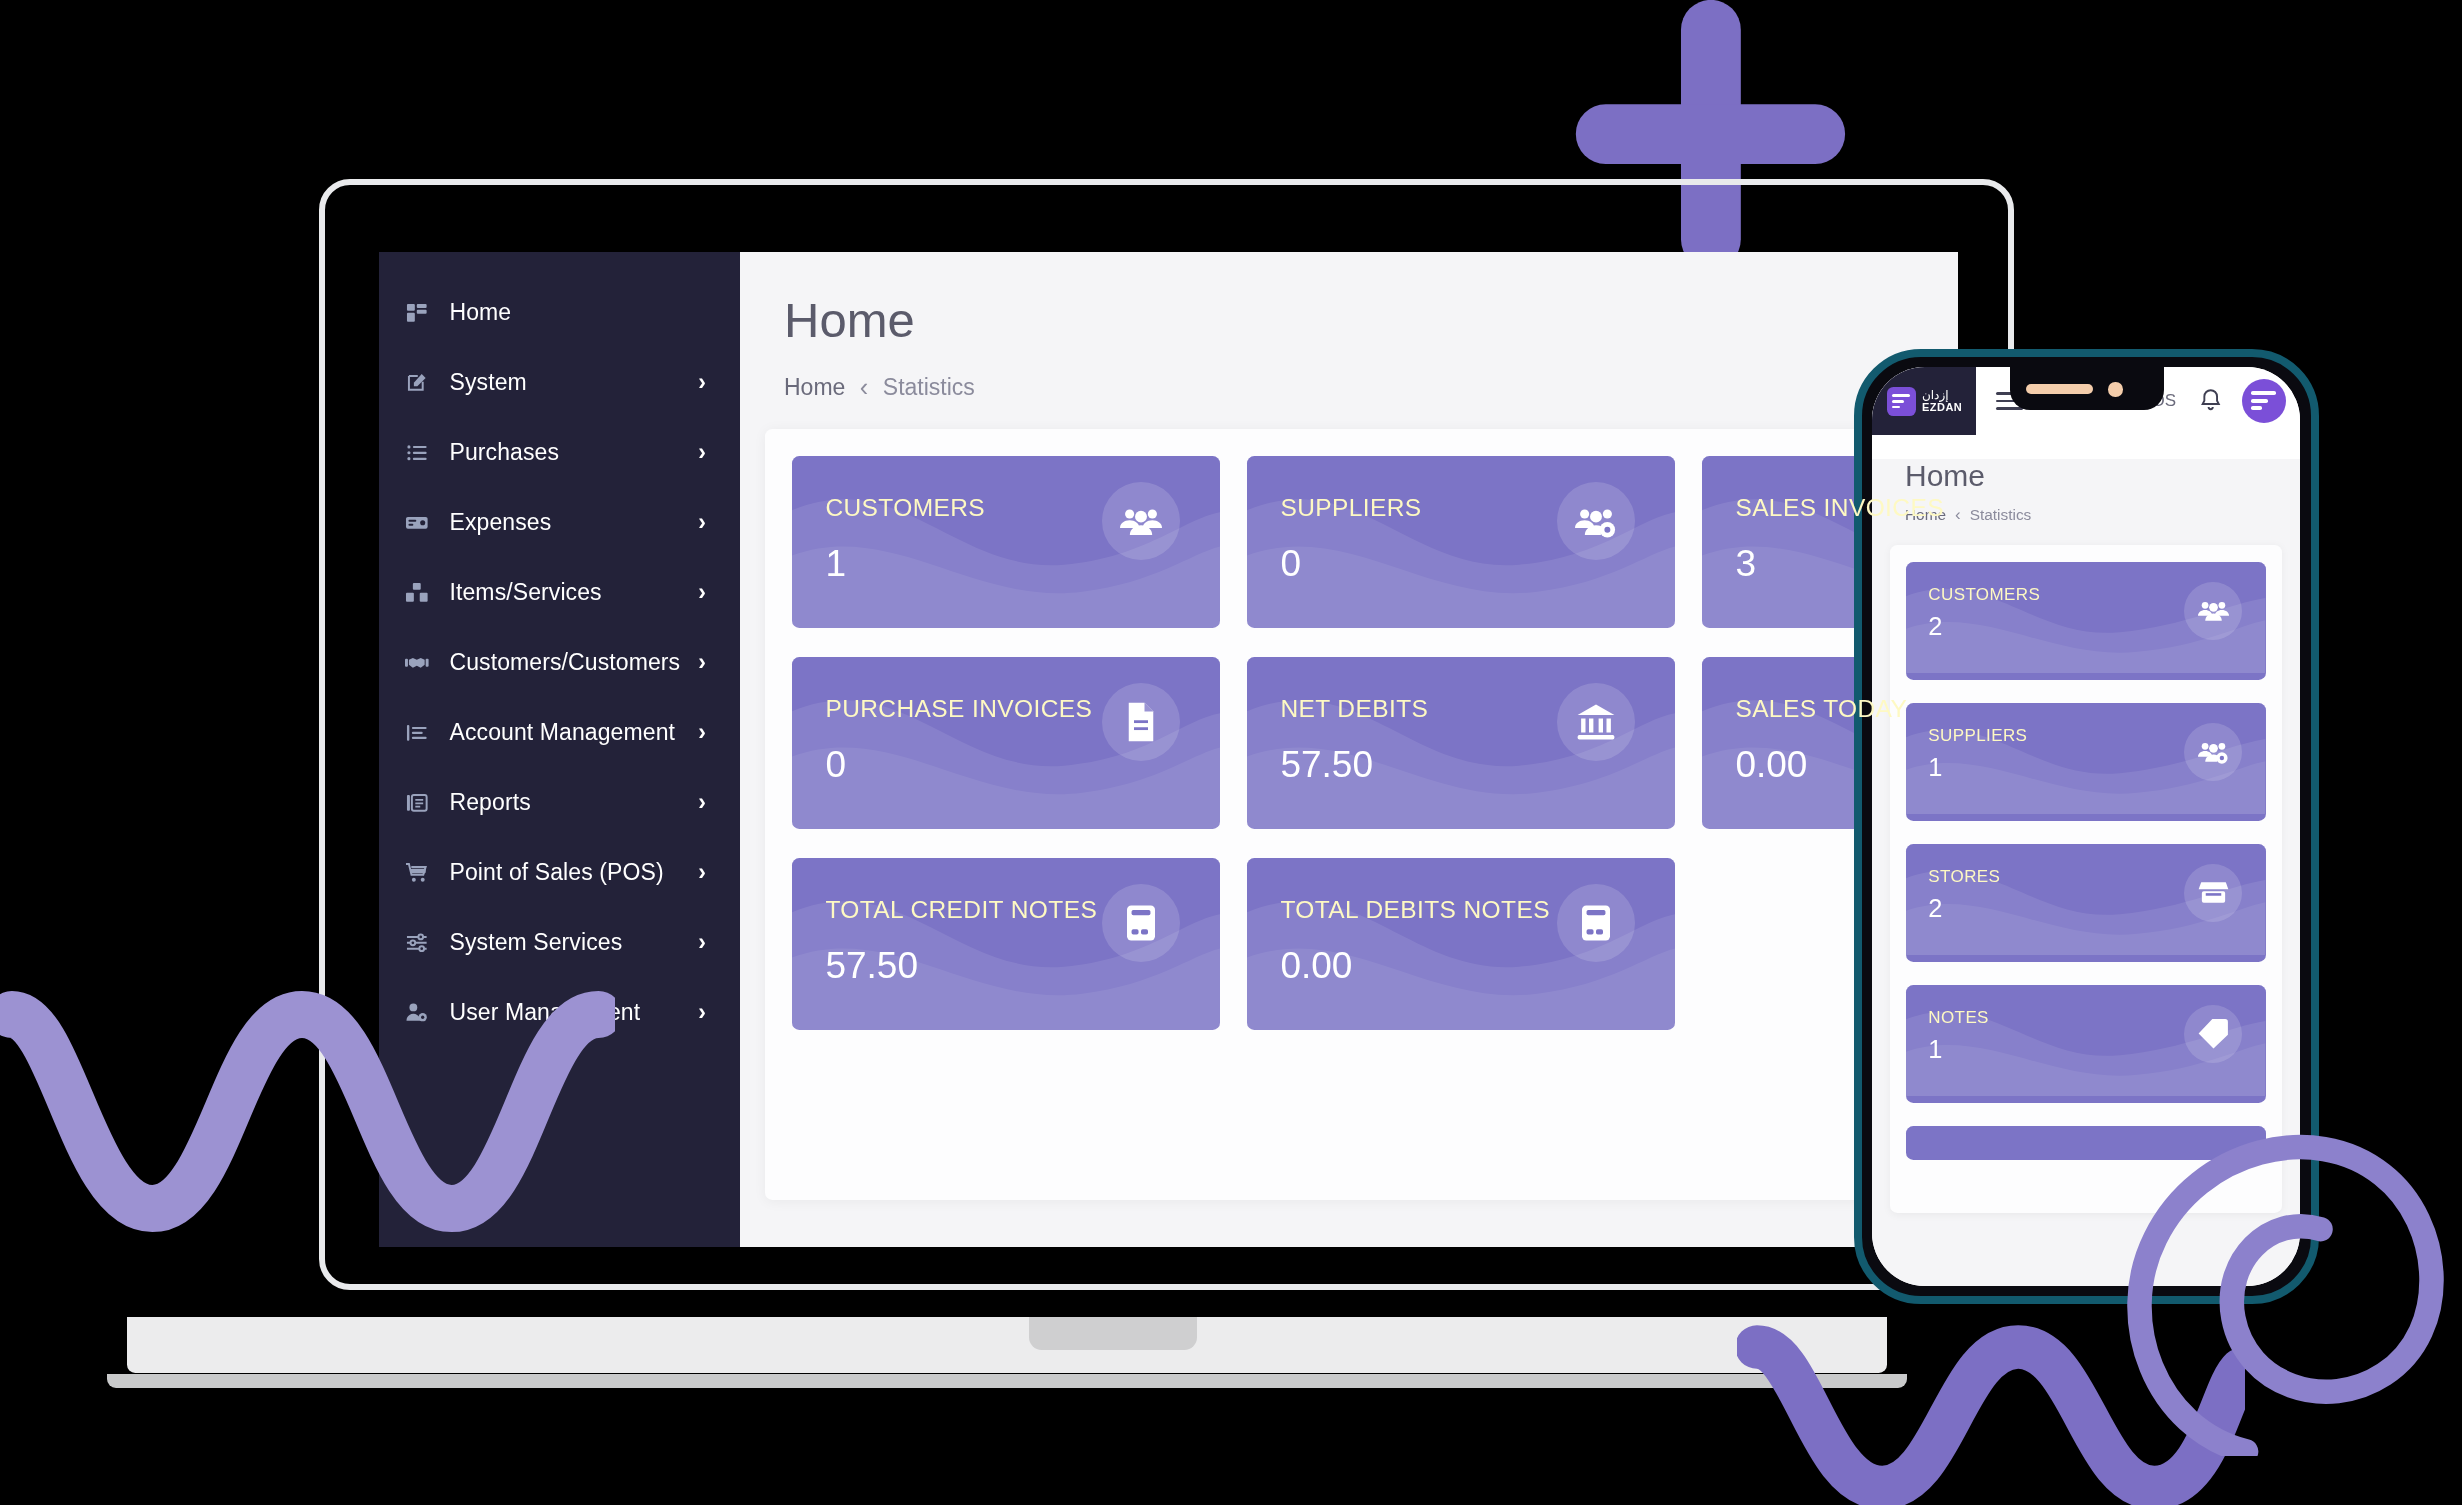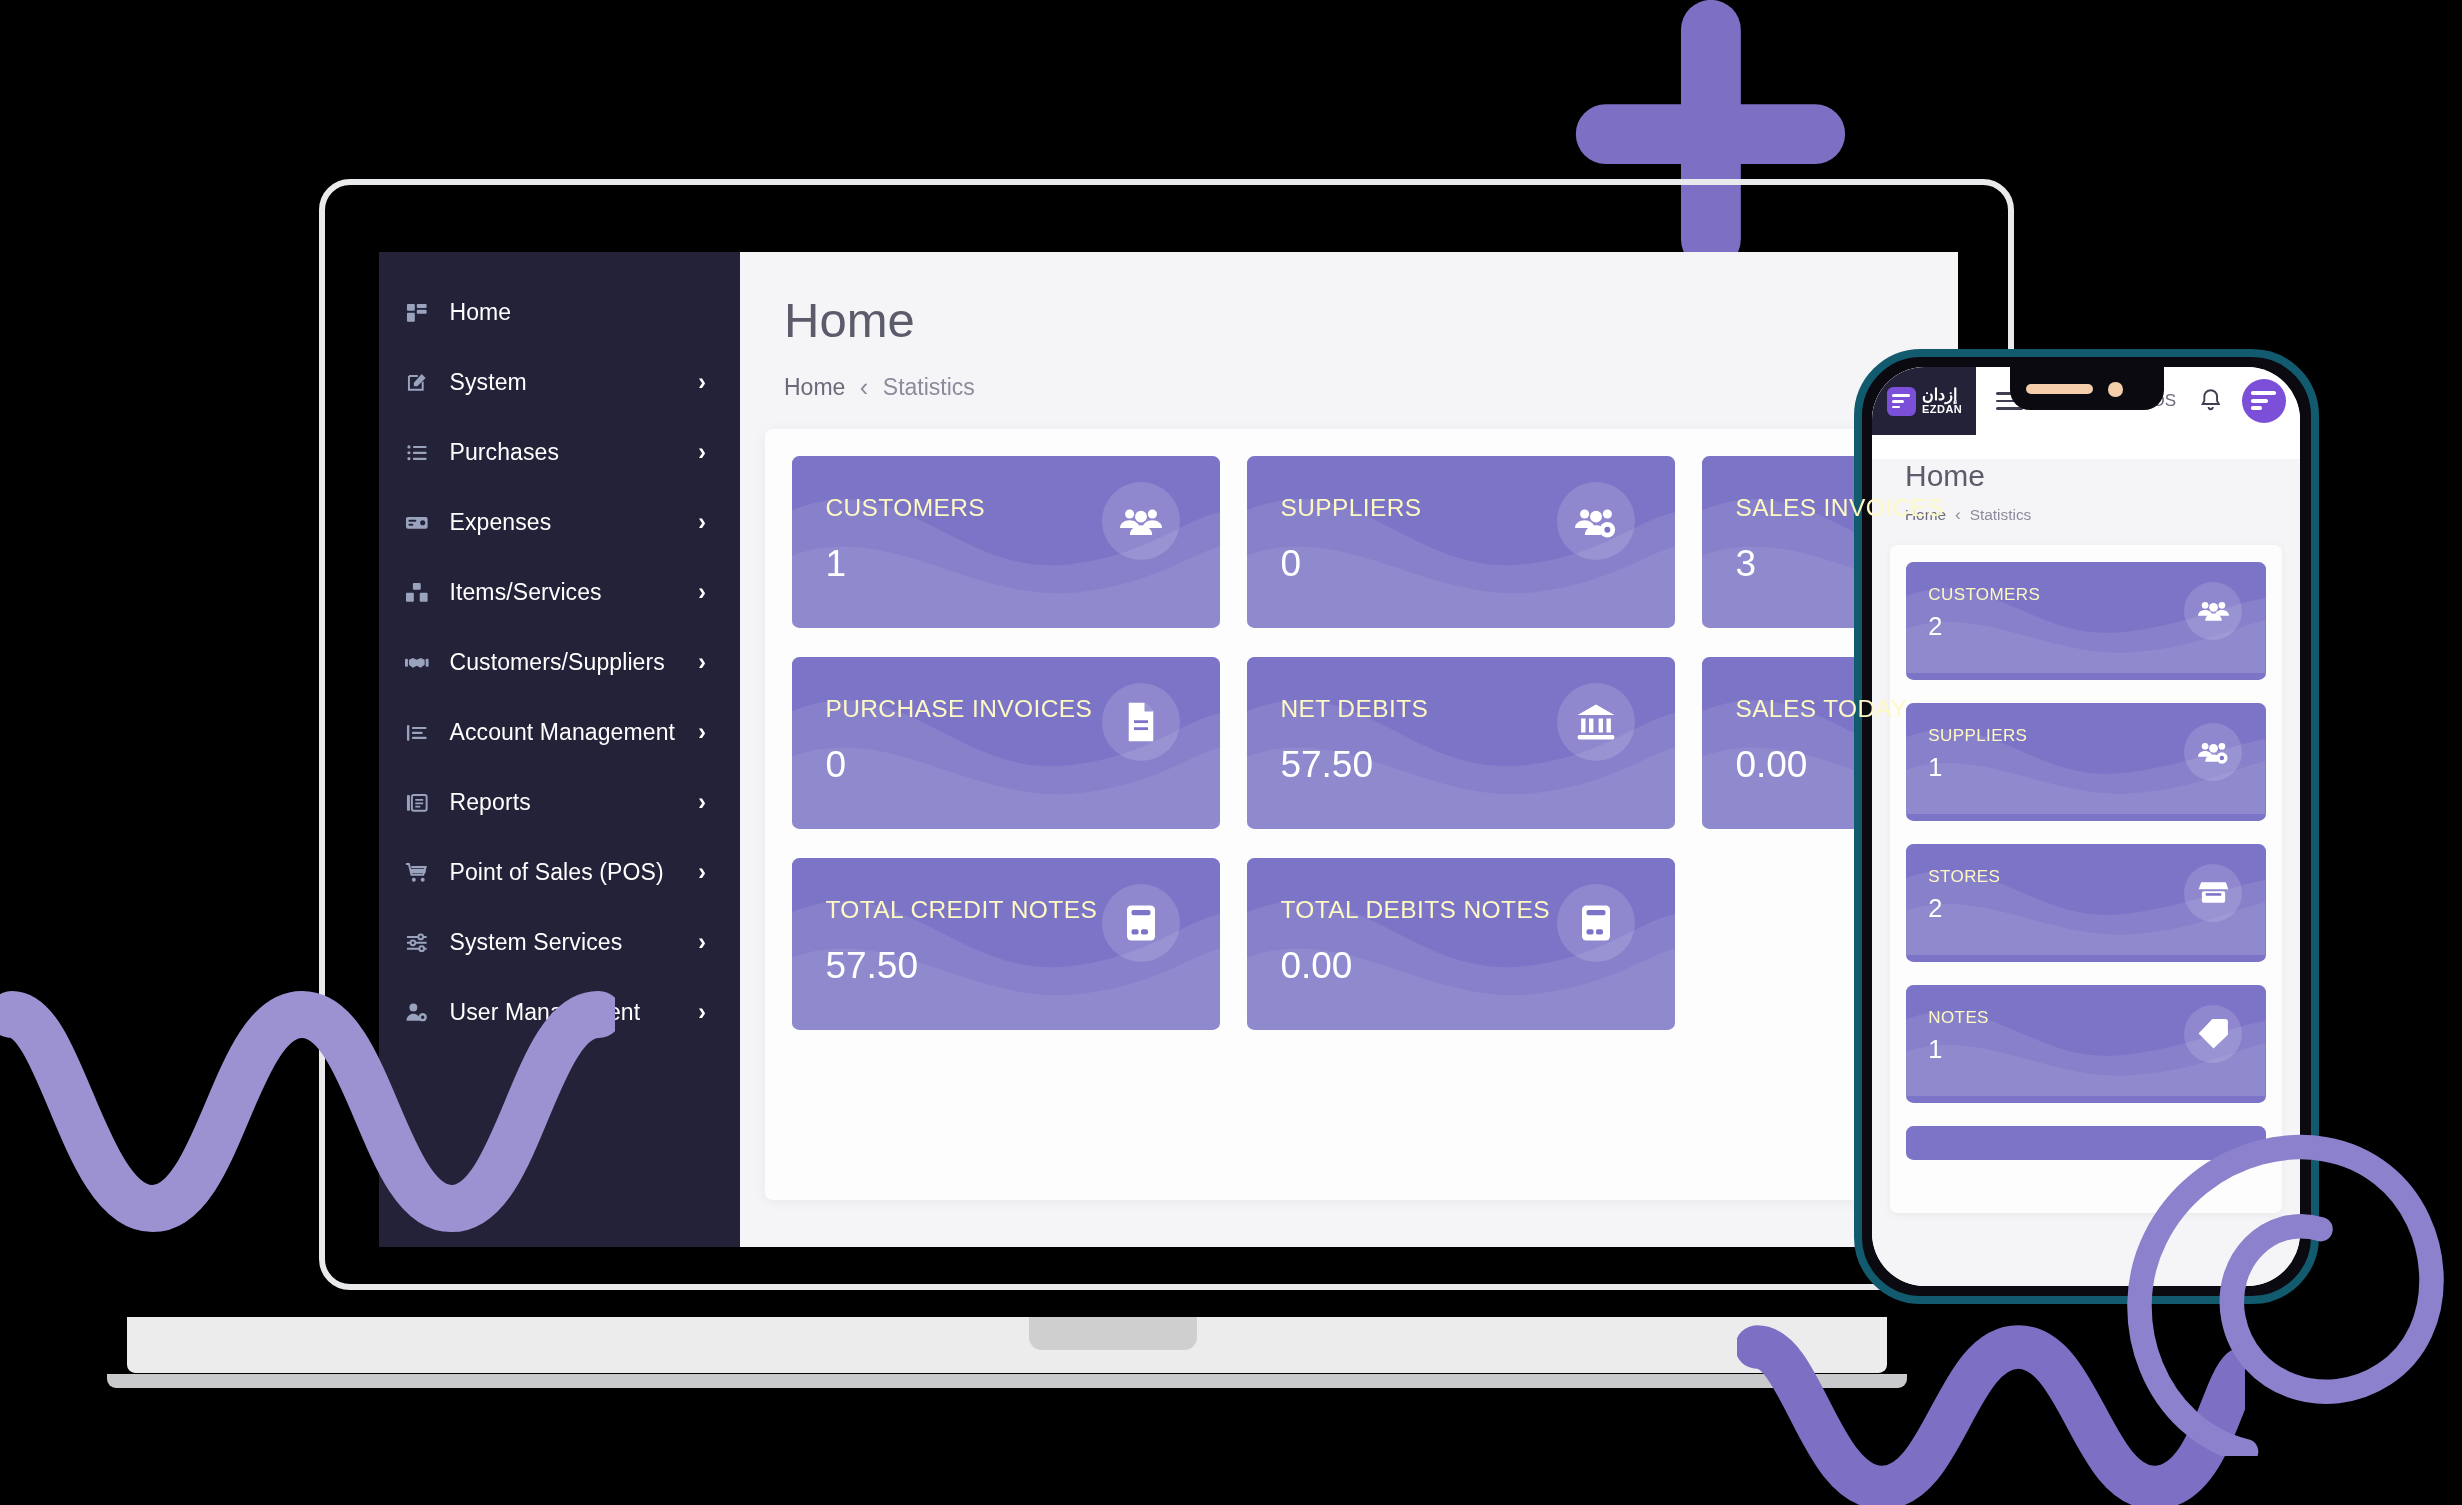--- a/index.html
+++ b/index.html
@@ -69,21 +69,21 @@
 
   #phone-topbar{position:relative;height:68px;background:#fff;display:flex;align-items:center;}
   #phone-logo-block{width:104px;height:68px;background:#232239;display:flex;align-items:center;
     padding-left:14.5px;box-sizing:border-box;flex:none;}
   .logo-mark{width:29px;height:29px;border-radius:6.4px;background:#7b4fd8;position:relative;flex:none;}
   .logo-mark i{position:absolute;background:#fff;border-radius:1.8px;display:block;}
   .logo-mark i:nth-child(1){left:5.4px;top:7.3px;width:18px;height:3.6px;}
   .logo-mark i:nth-child(2){left:5.4px;top:13.6px;width:11.8px;height:2.7px;}
   .logo-mark i:nth-child(3){left:5.4px;top:19px;width:8.2px;height:2.7px;}
   .logo-txt{margin-left:6.4px;line-height:1.05;}
-  .logo-ar{color:#fff;font-size:16px;font-weight:bold;}
+  .logo-ar{color:#fff;font-size:12px;}
   .logo-en{color:#fff;font-size:11px;font-weight:bold;letter-spacing:0.5px;}
   #phone-hamburger{margin-left:20px;width:27px;}
   #phone-hamburger span{display:block;height:2.7px;background:#3f3f52;border-radius:1.8px;margin:4.5px 0;}
   #phone-pos{margin-left:auto;font-size:17px;color:#6a6a7b;}
   #phone-bell{margin-left:22px;color:#3f3f52;}
   #phone-avatar{margin-left:18px;margin-right:14.5px;width:44px;height:44px;border-radius:50%;
     background:#7b4fd8;position:relative;flex:none;}
   #phone-avatar i{position:absolute;background:#fff;border-radius:1.8px;display:block;}
   #phone-avatar i:nth-child(1){left:9px;top:11.8px;width:25.4px;height:4.5px;}
   #phone-avatar i:nth-child(2){left:9px;top:20px;width:17px;height:3.6px;}
@@ -186,21 +186,21 @@
         </div>
 
         <div class="nav-item">
           <span class="nav-ico">
             <svg viewBox="0 0 24 24" width="23.6" height="23.6" fill="currentColor">
               <rect x="0" y="8" width="3" height="8" rx="1"></rect>
                 <rect x="21" y="8" width="3" height="8" rx="1"></rect>
               <path d="M4 9l4-2 4 2 4-2 4 2v5l-4 3-4-2-4 2-4-3z"></path>
             </svg>
           </span>
-          <span class="nav-label">Customers/Suppliers</span>
+          <span class="nav-label">Customers/Customers</span>
           <span class="nav-chev">›</span>
         </div>
 
         <div class="nav-item">
           <span class="nav-ico">
             <svg viewBox="0 0 24 24" width="23.6" height="23.6" fill="currentColor">
               <rect x="2" y="4" width="2.4" height="16" rx="1"></rect>
               <rect x="7" y="6" width="15" height="2.2" rx="1"></rect>
               <rect x="7" y="11" width="11" height="2.2" rx="1"></rect>
               <rect x="7" y="16" width="15" height="2.2" rx="1"></rect>

